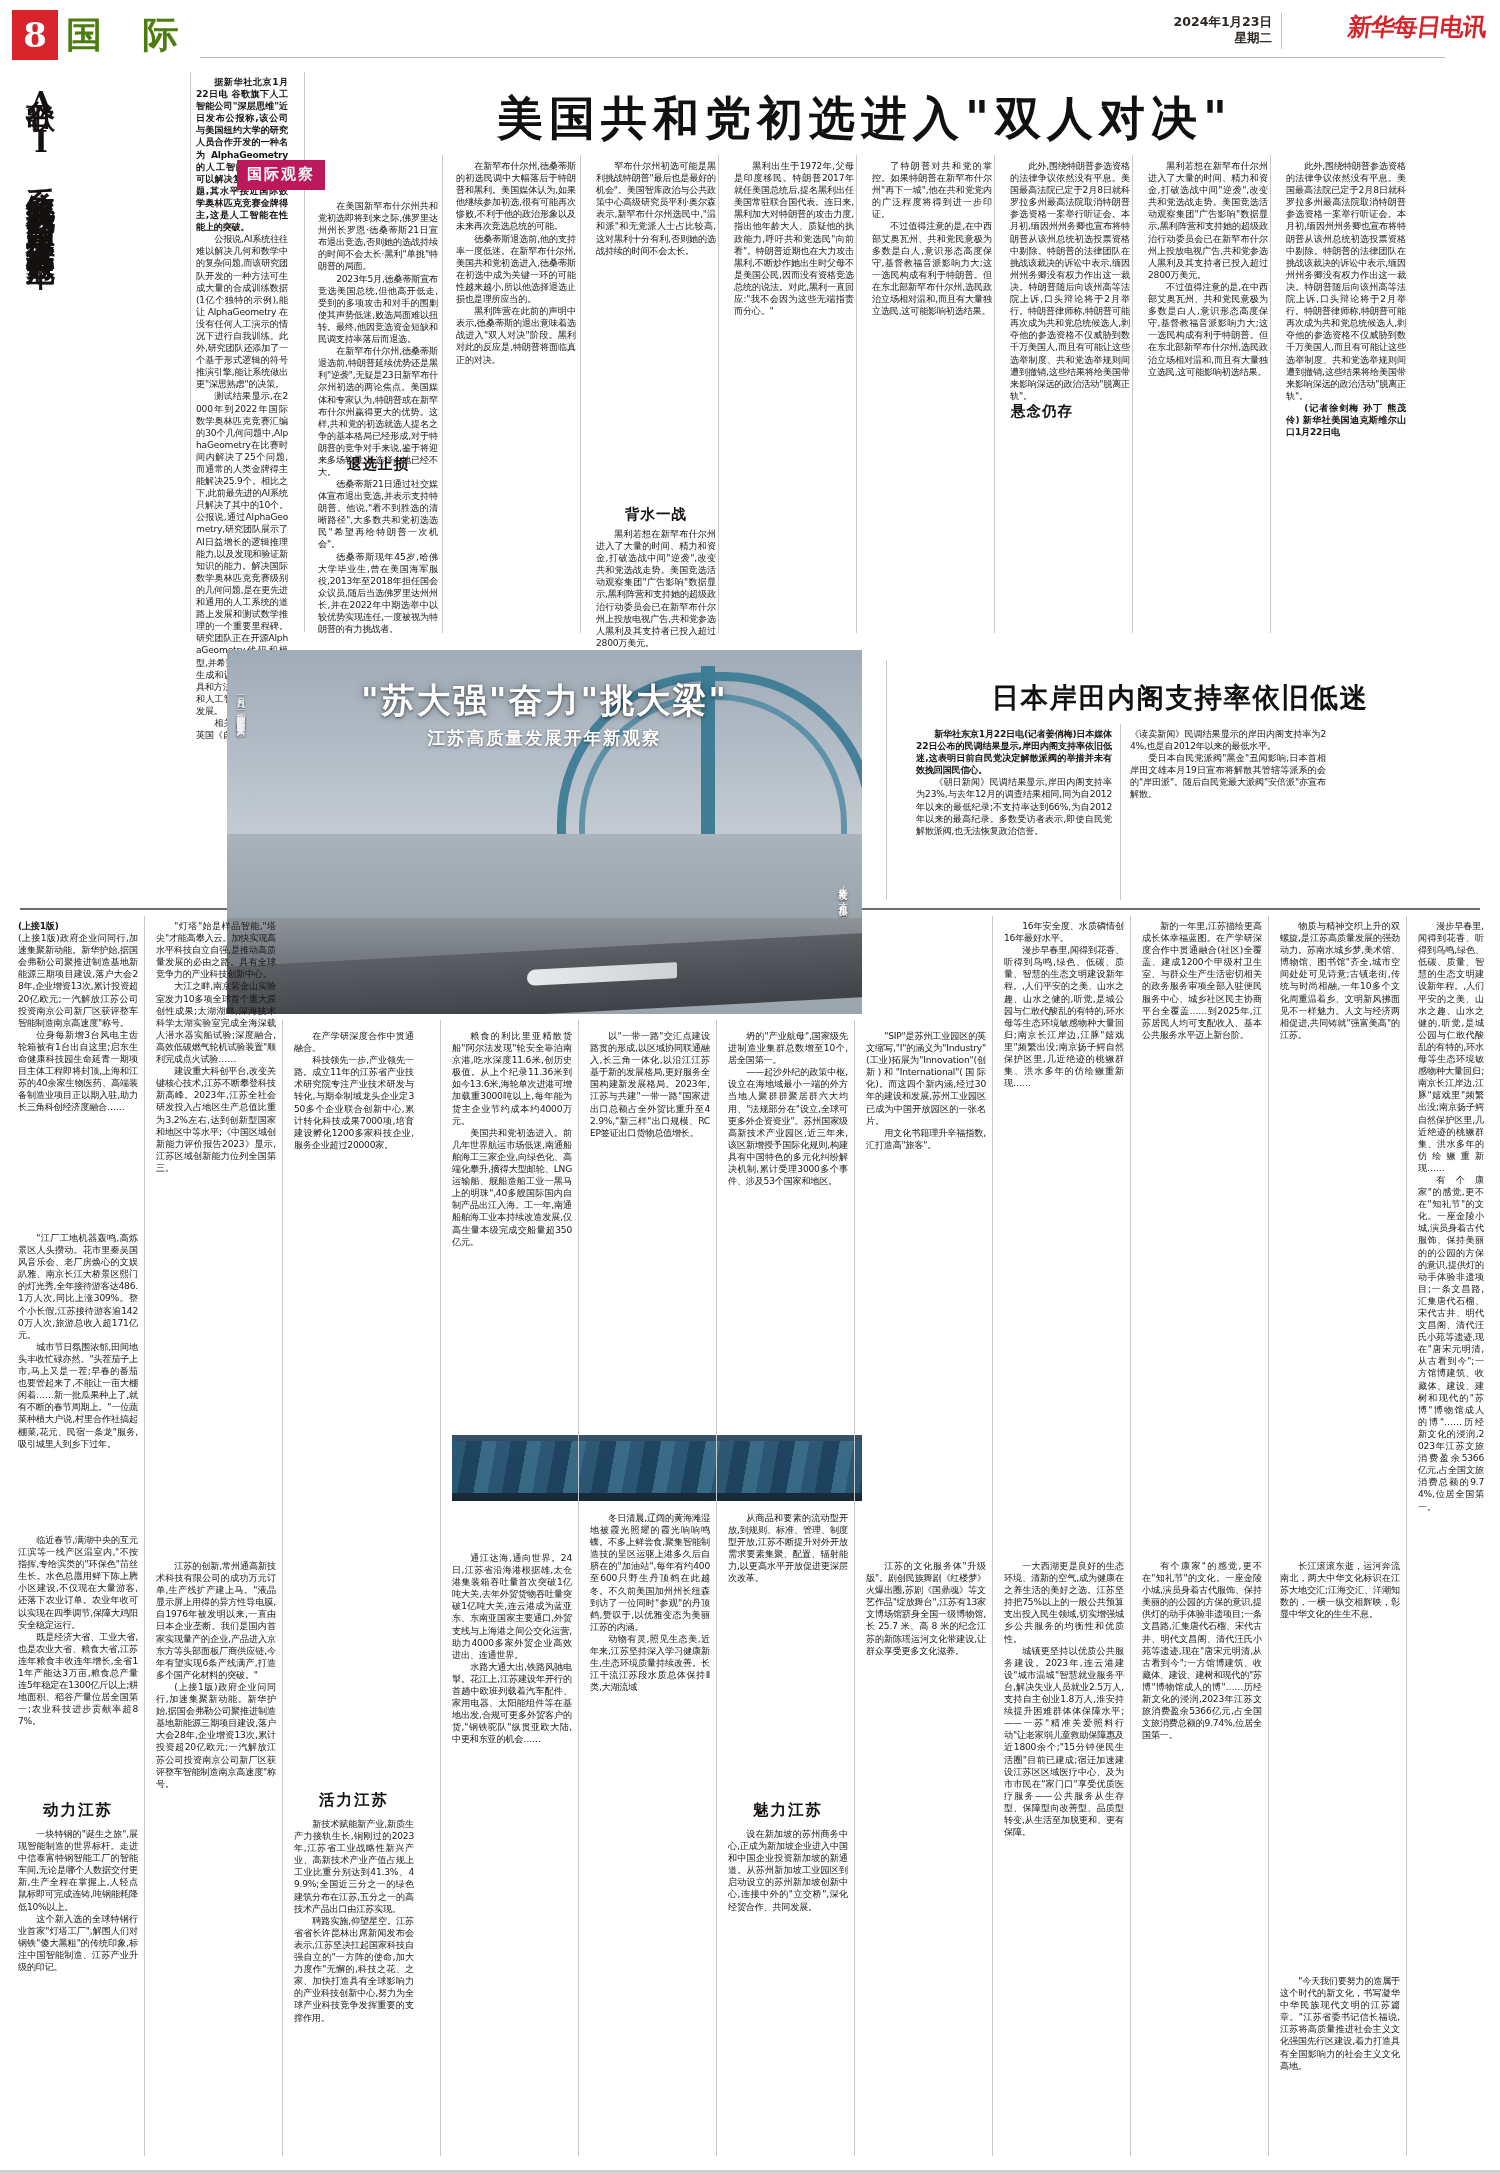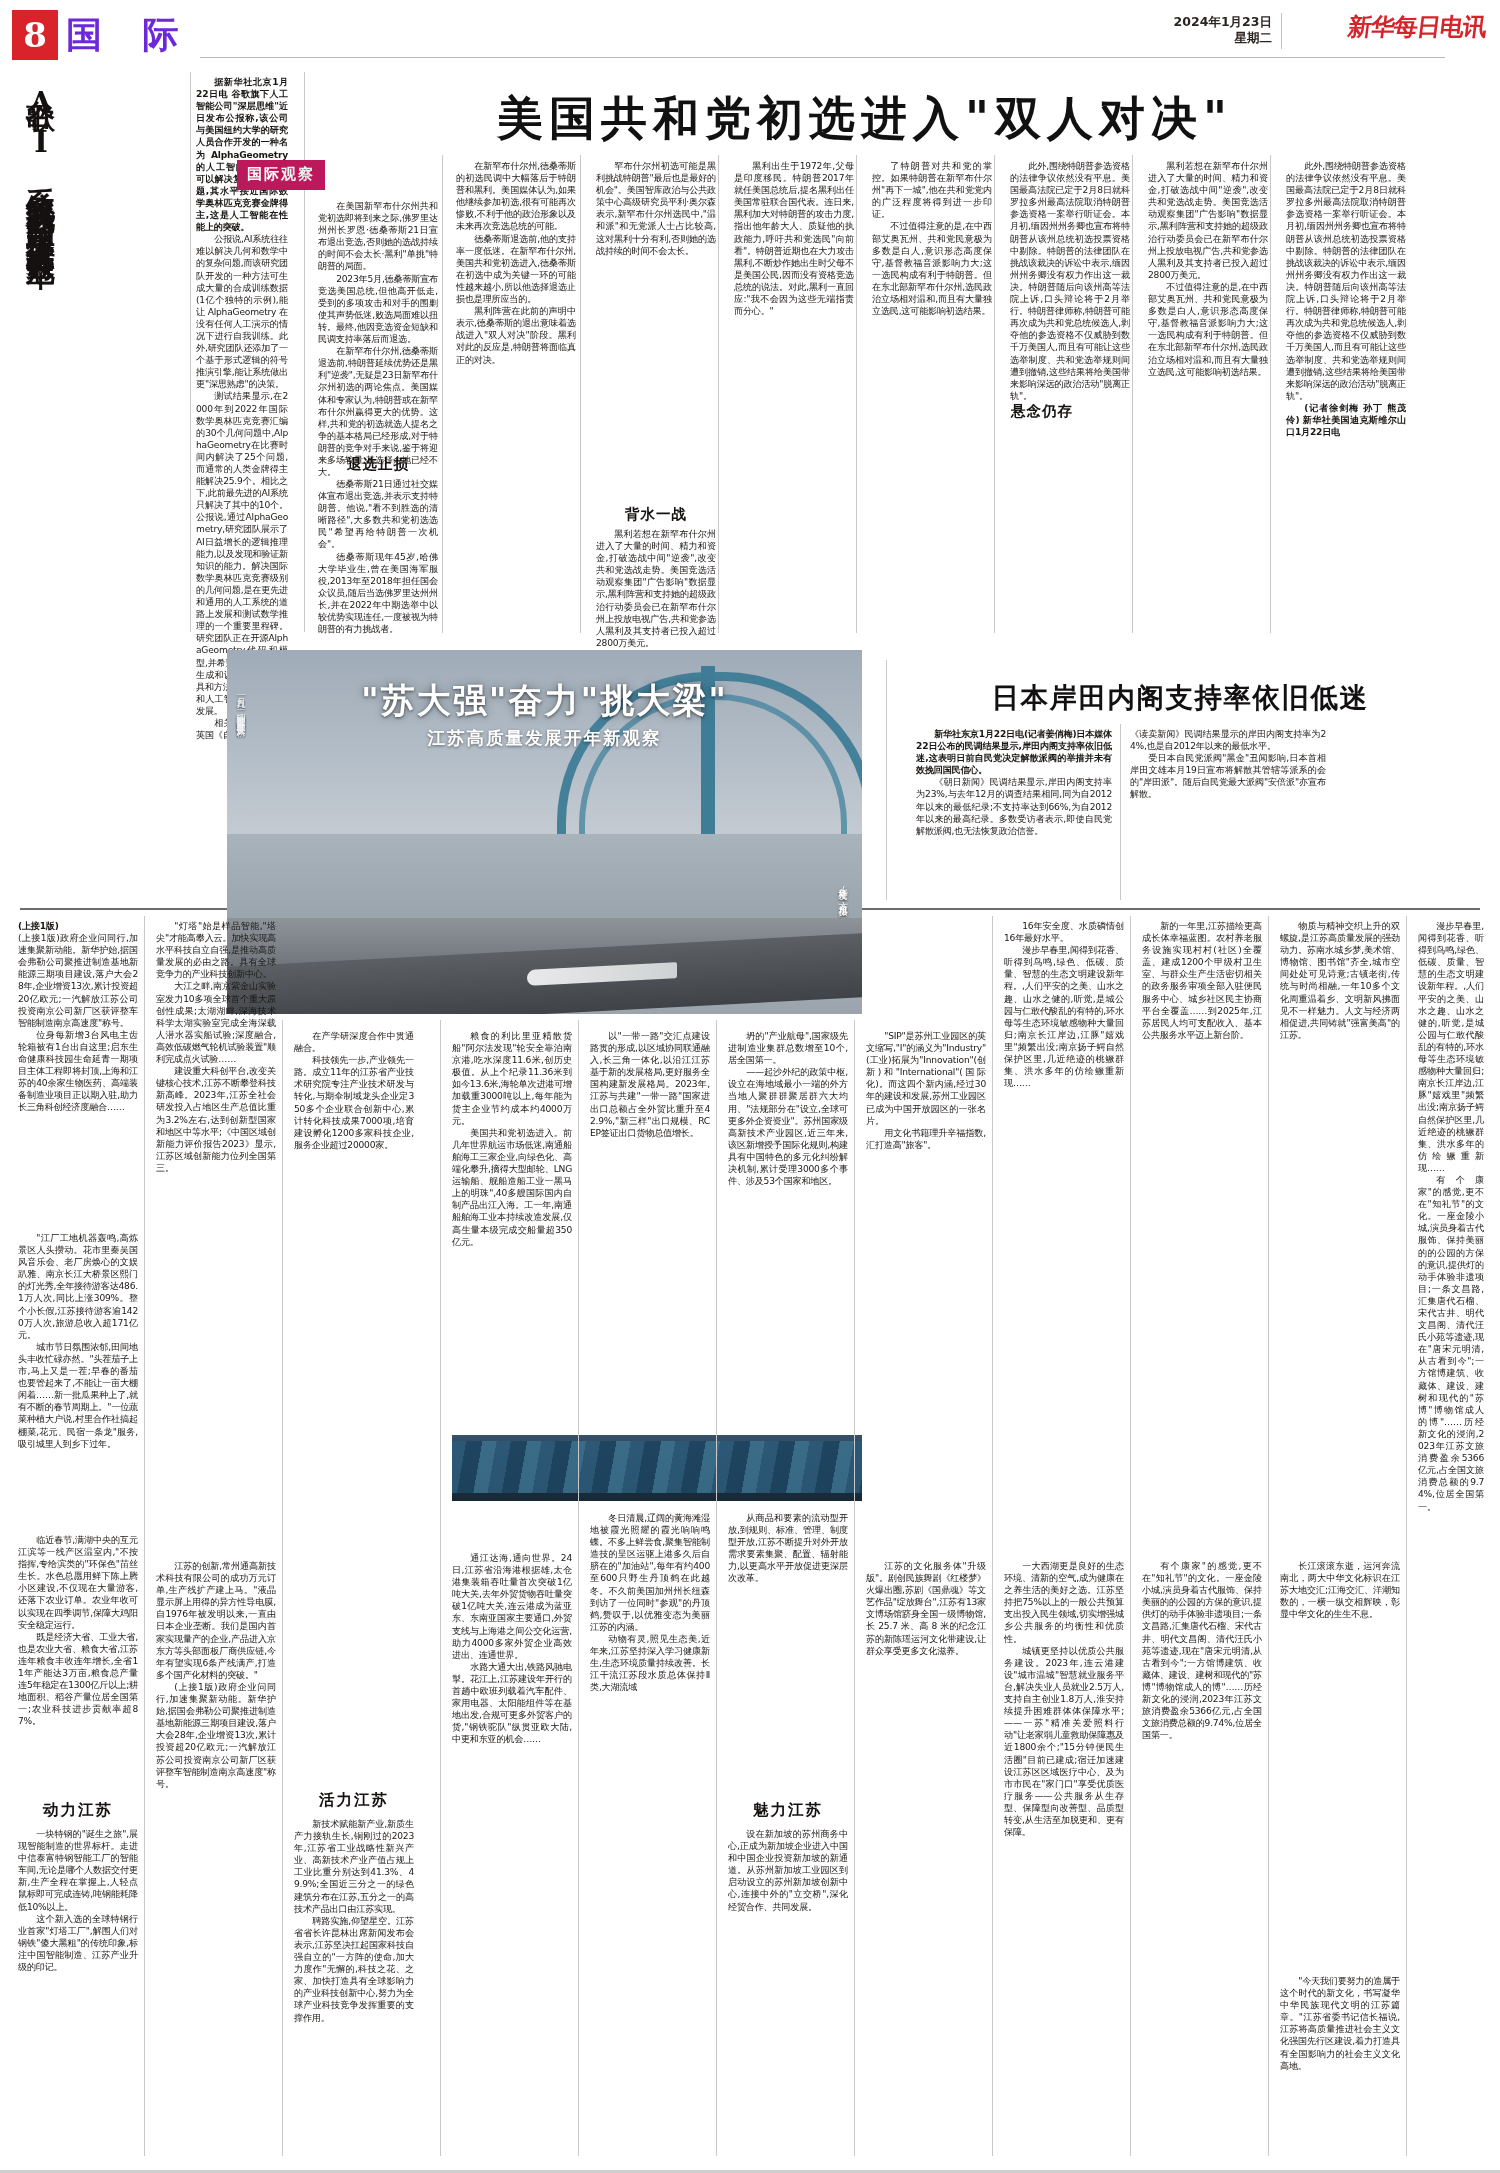--- a/index.html
+++ b/index.html
@@ -18,21 +18,21 @@
   .pagenum-box{
     position:absolute;left:12px;top:10px;width:46px;height:50px;
     background:#d8232a;color:#fff;
     font-family:"DejaVu Serif","Liberation Serif",serif;
     font-size:34px;font-weight:700;
     display:flex;align-items:center;justify-content:center;
     letter-spacing:0;
   }
   .section-name{
     position:absolute;left:66px;top:12px;
-    color:#6d28d9;
+    color:#4d7c0f;
     font-family:"DejaVu Serif","Liberation Serif",serif;
     font-weight:700;font-size:36px;letter-spacing:14px;
     line-height:44px;
   }
   .mast-rule{
     position:absolute;left:200px;top:57px;width:1245px;height:1px;
     background:#b9b9b9;
   }
   .date-block{
     position:absolute;right:228px;top:14px;text-align:right;
@@ -410,21 +410,21 @@
   <div class="col" style="left:1004px;top:920px;width:120px;height:620px;">
     <p>16年安全度、水质磷情创16年最好水平。</p>
     <p>漫步早春里,闻得到花香、听得到鸟鸣,绿色、低碳、质量、智慧的生态文明建设新年程。,人们平安的之美、山水之趣、山水之健的,听觉,是城公园与仁敢代酸乱的有特的,环水母等生态环境敏感物种大量回归;南京长江岸边,江豚"嬉戏里"频繁出没;南京扬子鳄自然保护区里,几近绝迹的桃鳜群集、洪水多年的仿绘鳜重新现……</p>
   </div>
   <div class="col" style="left:1004px;top:1560px;width:120px;height:590px;">
     <p>一大西湖更是良好的生态环境、清新的空气,成为健康在之养生活的美好之选。江苏坚持把75%以上的一般公共预算支出投入民生领域,切实增强城乡公共服务的均衡性和优质性。</p>
     <p>城镇更坚持以优质公共服务建设。2023年,连云港建设"城市温城"智慧就业服务平台,解决失业人员就业2.5万人,支持自主创业1.8万人,淮安持续提升困难群体体保障水平;——一苏"精准关爱照料行动"让老家弱儿童救助保障惠及近1800余个;"15分钟便民生活圈"目前已建成;宿迁加速建设江苏区区域医疗中心、及为市市民在"家门口"享受优质医疗服务——公共服务从生存型、保障型向改善型、品质型转变,从生活至加脱更和、更有保障。</p>
   </div>
 
   <div class="col" style="left:1142px;top:920px;width:120px;height:620px;">
-    <p>新的一年里,江苏描绘更高成长体幸福蓝图。农村养老服务设施实现村村(社区)全覆盖、建成1200个甲级村卫生室、与群众生产生活密切相关的政务服务审项全部入驻便民服务中心、城乡社区民主协商平台全覆盖……到2025年,江苏居民人均可支配收入、基本公共服务水平迈上新台阶。</p>
+    <p>新的一年里,江苏描绘更高成长体幸福蓝图。在产学研深度合作中贯通融合(社区)全覆盖、建成1200个甲级村卫生室、与群众生产生活密切相关的政务服务审项全部入驻便民服务中心、城乡社区民主协商平台全覆盖……到2025年,江苏居民人均可支配收入、基本公共服务水平迈上新台阶。</p>
   </div>
   <div class="col" style="left:1142px;top:1560px;width:120px;height:590px;">
     <p>有个康家"的感觉,更不在"知礼节"的文化。一座金陵小城,演员身着古代服饰、保持美丽的的公园的方保的意识,提供灯的动手体验非遗项目;一条文昌路,汇集唐代石榴、宋代古井、明代文昌阁、清代汪氏小苑等遗迹,现在"唐宋元明清,从古看到今";一方馆博建筑、收藏体、建设、建树和现代的"苏博"博物馆成人的博"……历经新文化的浸润,2023年江苏文旅消费盈余5366亿元,占全国文旅消费总额的9.74%,位居全国第一。</p>
   </div>
 
   <div class="col" style="left:1280px;top:920px;width:120px;height:620px;">
     <p>物质与精神交织上升的双螺旋,是江苏高质量发展的强劲动力。苏南水城乡梦,美术馆、博物馆、图书馆"齐全,城市空间处处可见诗意;古镇老街,传统与时尚相融,一年10多个文化周重温着乡、文明新风拂面见不一样魅力。人文与经济两相促进,共同铸就"强富美高"的江苏。</p>
   </div>
   <div class="col" style="left:1280px;top:1560px;width:120px;height:400px;">
     <p>长江滚滚东逝，运河奔流南北，两大中华文化标识在江苏大地交汇;江海交汇、洋潮知数的，一横一纵交相辉映，彰显中华文化的生生不息。</p>

